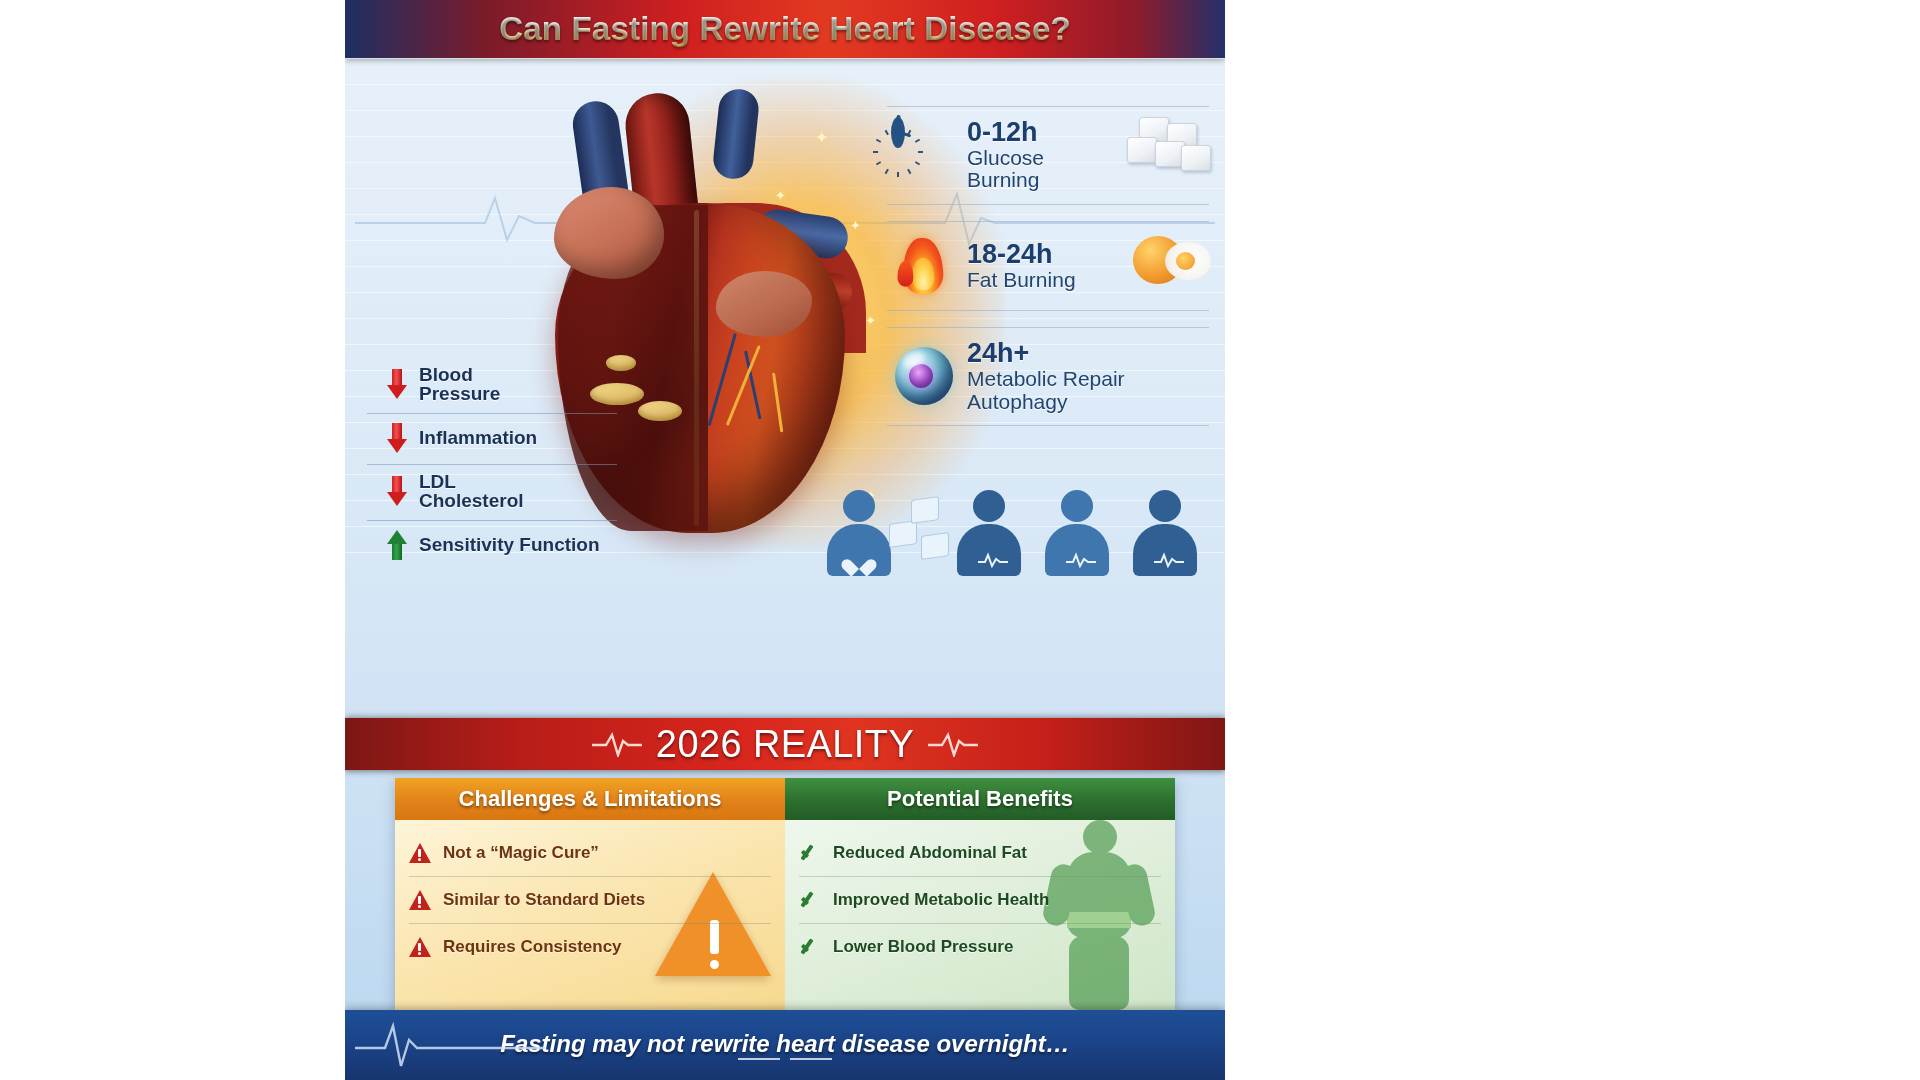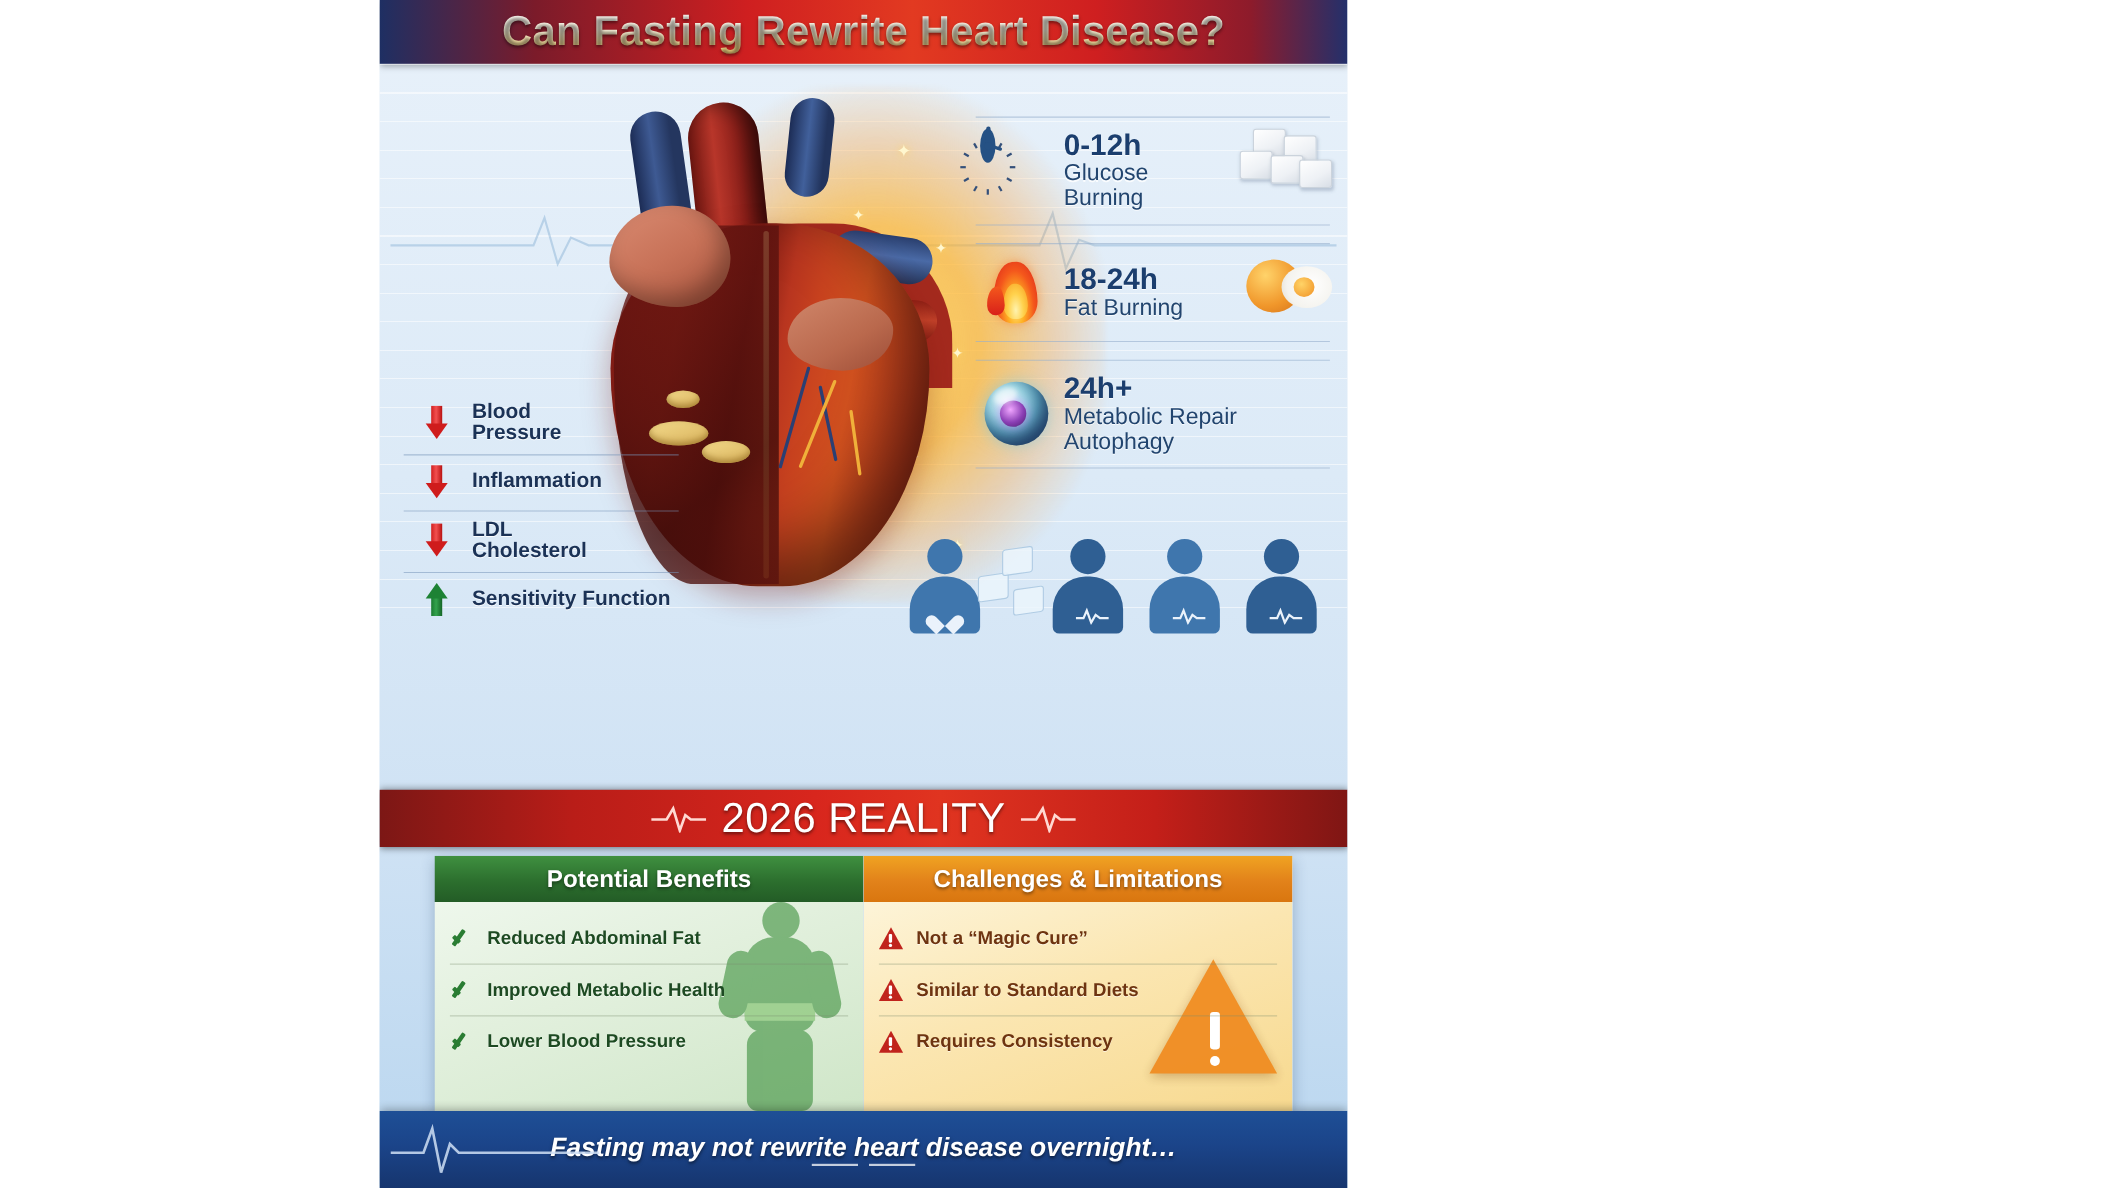--- a/index.html
+++ b/index.html
@@ -31,21 +31,21 @@
   }
 
   
   #titlebar{
     position:absolute;left:0;top:0;width:880px;height:58px;
     background:linear-gradient(90deg,#1e2f63 0%, #7b1b2a 16%, #cf1f20 38%, #e23a21 55%, #cf1f20 74%, #8d1b2b 90%, #23306b 100%);
     display:flex;align-items:center;justify-content:center;
     box-shadow:0 2px 6px rgba(0,0,0,.35);
   }
   #titlebar .title{
-    font-size:38px;font-weight:bold;letter-spacing:.2px;
+    font-size:33px;font-weight:bold;letter-spacing:.2px;
     background:linear-gradient(180deg,#ffffff 0%,#fff7e0 45%,#f1d58c 78%,#e7c46b 100%);
     -webkit-background-clip:text;background-clip:text;color:transparent;
     text-shadow:0 2px 3px rgba(0,0,0,.45);
     white-space:nowrap;
     font-family:"Liberation Sans", sans-serif;
   }
   #titlebar .title::after{content:"";}
 
   
   #hero{position:absolute;left:0;top:58px;width:880px;height:520px;}
@@ -137,21 +137,21 @@
     opacity:.95;
   }
   .cor-vein{
     position:absolute;background:#2b3f73;border-radius:2px;transform-origin:top left;
   }
   .cor-vein.gold{background:#f0b03a;}
 
   
   #metrics{position:absolute;left:22px;top:300px;width:250px;}
   .metric{
-    display:flex;align-items:center;gap:22px;
+    display:flex;align-items:center;gap:12px;
     padding:7px 2px 9px 20px;
     border-bottom:1px solid rgba(120,150,185,.55);
     min-height:34px;
   }
   .metric:last-child{border-bottom:none;}
   .metric .label{
     font-size:19px;font-weight:bold;color:#1b3256;line-height:1.02;
     text-shadow:0 1px 0 rgba(255,255,255,.85);
   }
   .arrow{width:20px;height:30px;position:relative;flex:0 0 20px;}
@@ -520,46 +520,20 @@
       <svg width="50" height="26" viewBox="0 0 50 26">
         <polyline points="0,14 14,14 20,4 26,24 31,10 36,14 50,14" fill="none" stroke="#ffd9d2" stroke-width="2.4"></polyline>
       </svg>
       <span class="rtxt">2026 REALITY</span>
       <svg width="50" height="26" viewBox="0 0 50 26">
         <polyline points="0,14 14,14 20,4 26,24 31,10 36,14 50,14" fill="none" stroke="#ffd9d2" stroke-width="2.4"></polyline>
       </svg>
     </div>
 
     <div id="panels">
-
-      <div class="panel green">
-        <div class="phead">Potential Benefits</div>
-        <div class="pbody">
-          <div class="fig-body">
-            <span class="h"></span>
-              <span class="t"></span>
-              <span class="band"></span>
-            <span class="l"></span>
-              <span class="armL"></span>
-              <span class="armR"></span>
-          </div>
-          <div class="prow">
-            <span class="check"></span>
-            <span class="ptxt">Reduced Abdominal Fat</span>
-          </div>
-          <div class="prow">
-            <span class="check"></span>
-            <span class="ptxt">Improved Metabolic Health</span>
-          </div>
-          <div class="prow">
-            <span class="check"></span>
-            <span class="ptxt">Lower Blood Pressure</span>
-          </div>
-        </div>
-      </div>
 
       <div class="panel orange">
         <div class="phead">Challenges &amp; Limitations</div>
         <div class="pbody">
           <span class="big-warn"></span>
           <span class="big-warn-i"></span>
           <span class="big-warn-d"></span>
           <div class="prow">
             <span class="warn">
                 <span></span>
@@ -576,20 +550,46 @@
           </div>
           <div class="prow">
             <span class="warn">
                 <span></span>
                 <em></em>
               </span>
             <span class="ptxt">Requires Consistency</span>
           </div>
         </div>
       </div>
+
+      <div class="panel green">
+        <div class="phead">Potential Benefits</div>
+        <div class="pbody">
+          <div class="fig-body">
+            <span class="h"></span>
+              <span class="t"></span>
+              <span class="band"></span>
+            <span class="l"></span>
+              <span class="armL"></span>
+              <span class="armR"></span>
+          </div>
+          <div class="prow">
+            <span class="check"></span>
+            <span class="ptxt">Reduced Abdominal Fat</span>
+          </div>
+          <div class="prow">
+            <span class="check"></span>
+            <span class="ptxt">Improved Metabolic Health</span>
+          </div>
+          <div class="prow">
+            <span class="check"></span>
+            <span class="ptxt">Lower Blood Pressure</span>
+          </div>
+        </div>
+      </div>
     </div>
 
     <div id="footer">
       <svg class="fecg" width="190" height="54" viewBox="0 0 190 54">
         <polyline points="0,30 30,30 38,8 46,48 54,22 62,30 190,30" fill="none" stroke="#cfe0f5" stroke-width="2.4"></polyline>
       </svg>
       <div class="f1">Fasting may not rewrite heart disease overnight…</div>
       <div class="f2">
         <span class="rule"></span>
         <span class="rule"></span>

